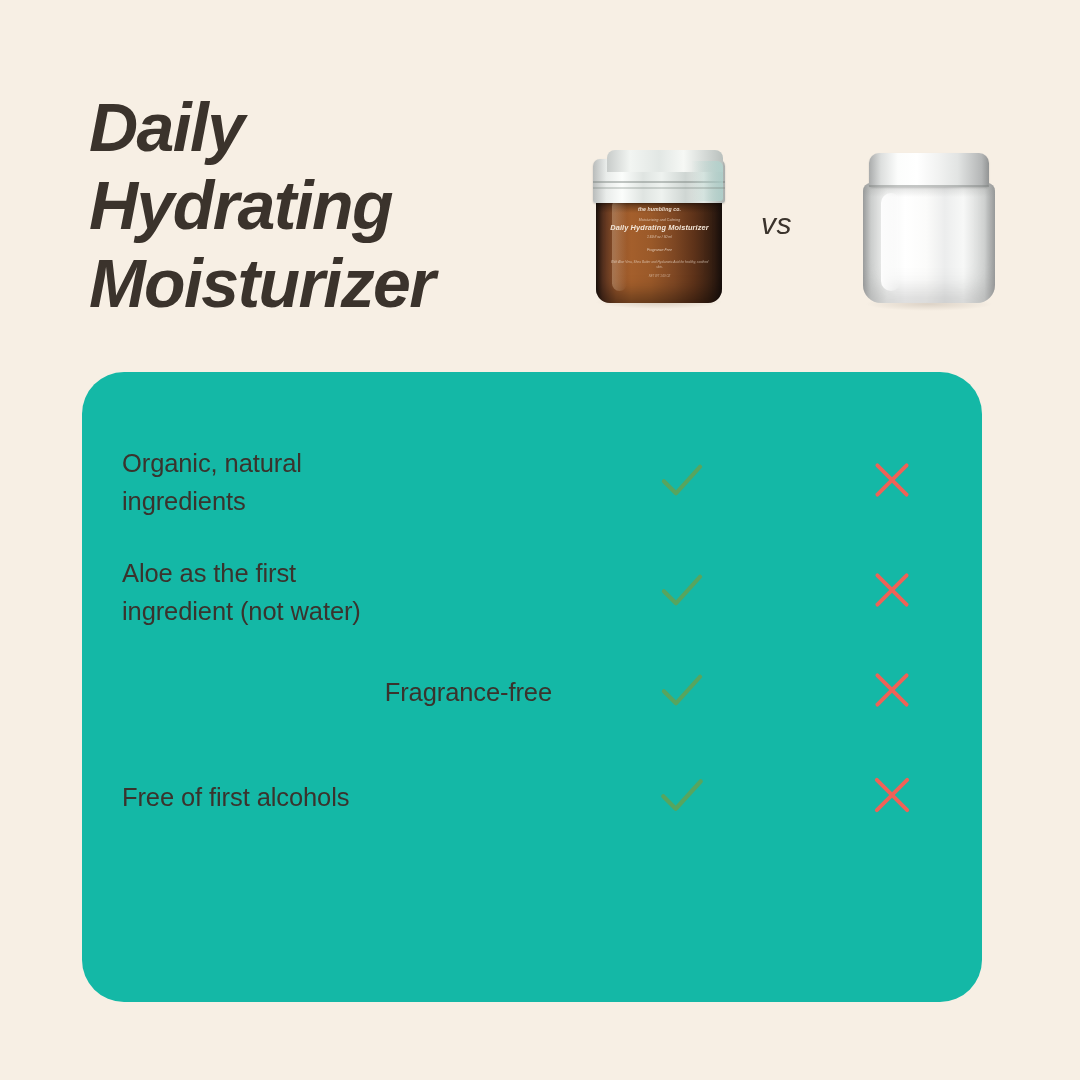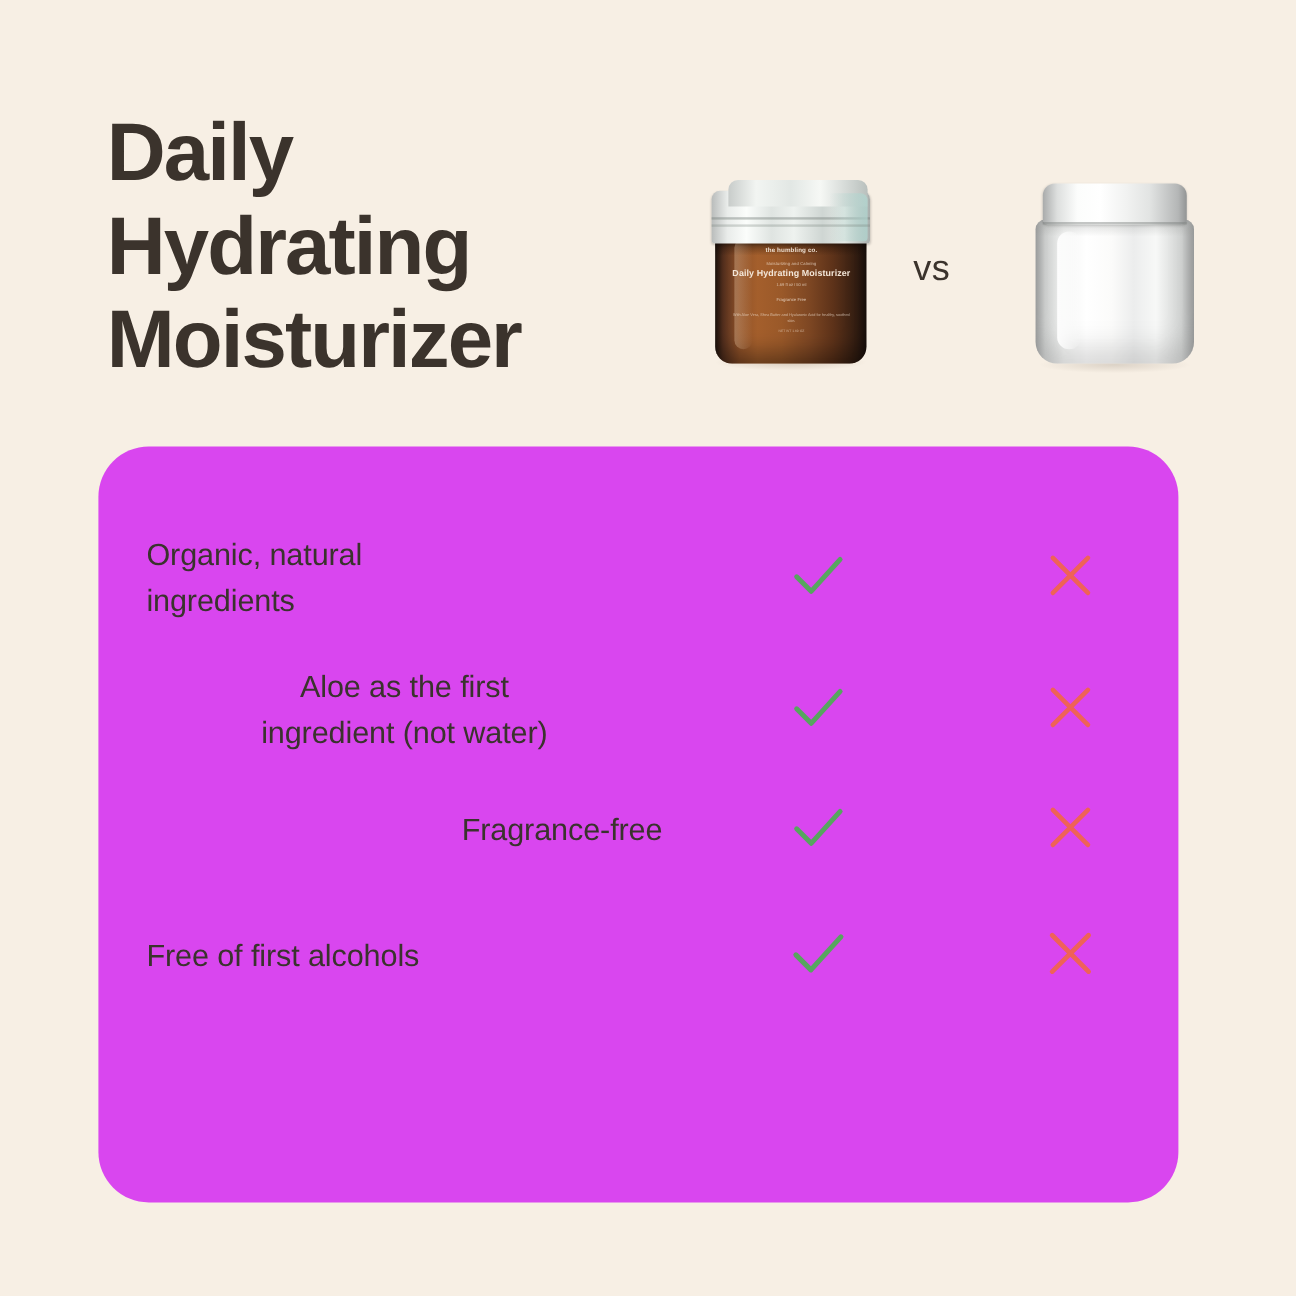--- a/index.html
+++ b/index.html
@@ -15,21 +15,21 @@
     position:relative;
     width:1080px; height:1080px;
     background:#f7efe4;
     overflow:hidden;
   }
 
   
   #header{
     position:absolute;
     left:0; top:0;
-    width:1080px; height:300px;
+    width:1080px; height:300px;font-style:italic;
   }
 
   #page-title{
     position:absolute;
     left:89px; top:88px;
     width:470px;
     font-size:68px;
     font-weight:700;
     line-height:78px;
     letter-spacing:-1.6px;
@@ -231,21 +231,21 @@
     position:absolute; left:0; bottom:0;
     width:100%; height:2px;
     background:rgba(125,128,126,.45);
   }
 
   
   #compare-card{
     position:absolute;
     left:82px; top:372px;
     width:900px; height:630px;
-    background:#d946ef;
+    background:#14b8a6;
     border-radius:42px;
   }
 
   #compare-table{
     position:absolute;
     left:0; top:0;
     width:900px; height:630px;
   }
 
   .compare-row{
@@ -342,21 +342,21 @@
                 <path d="M9 25 L19 35 L39 13" fill="none" stroke="#57a55f" stroke-width="3.4" stroke-linecap="round" stroke-linejoin="round"></path>
               </svg></span>
           </div>
           <div class="cell-mark cell-no" style="top: 50%; transform: translateY(-50%);">
             <span><svg width="54" height="54" viewBox="0 0 48 48">
                 <line x1="11" y1="11" x2="37" y2="37" stroke="#ef6257" stroke-width="3.4" stroke-linecap="round"></line>
                 <line x1="37" y1="11" x2="11" y2="37" stroke="#ef6257" stroke-width="3.4" stroke-linecap="round"></line>
               </svg></span>
           </div>
         </div>
-        <div class="compare-row" style="top: 180px; height: 80px; text-align: center;">
+        <div class="compare-row" style="top: 180px; height: 80px;">
           <div class="row-label" style="top: 50%; transform: translateY(-50%);">Aloe as the first
 ingredient (not water)</div>
           <div class="cell-mark cell-yes" style="top: 50%; transform: translateY(-50%);">
             <span><svg width="58" height="58" viewBox="0 0 48 48">
                 <path d="M9 25 L19 35 L39 13" fill="none" stroke="#57a55f" stroke-width="3.4" stroke-linecap="round" stroke-linejoin="round"></path>
               </svg></span>
           </div>
           <div class="cell-mark cell-no" style="top: 50%; transform: translateY(-50%);">
             <span><svg width="54" height="54" viewBox="0 0 48 48">
                 <line x1="11" y1="11" x2="37" y2="37" stroke="#ef6257" stroke-width="3.4" stroke-linecap="round"></line>

